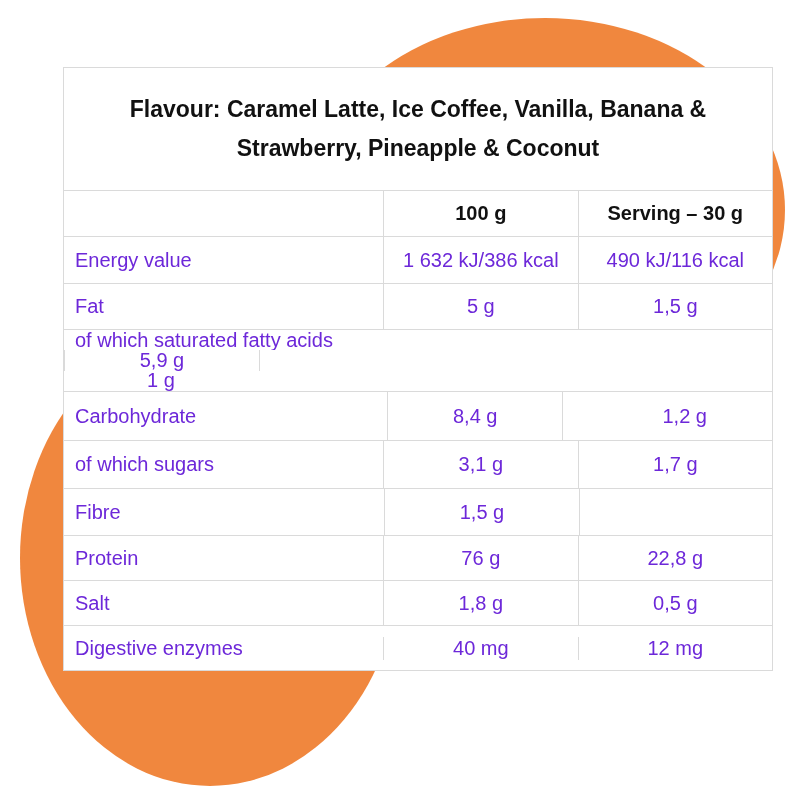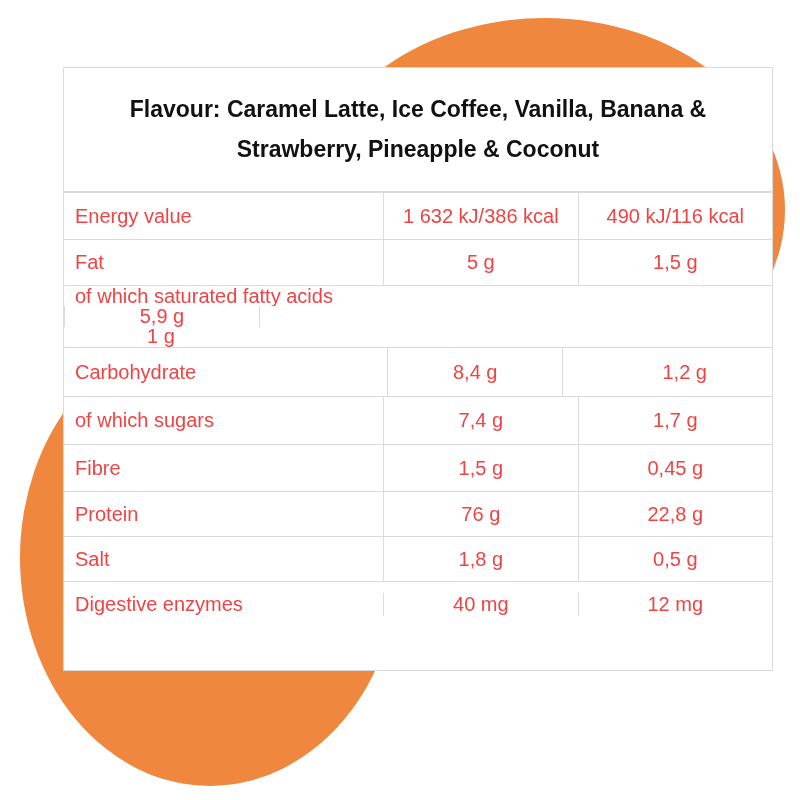--- a/index.html
+++ b/index.html
@@ -58,21 +58,21 @@
   }
   .trow {
     display: flex;
     align-items: stretch;
   }
   .trow.head { height: 45px; }
   .cell {
     display: flex;
     align-items: center;
     font-size: 20px;
-    color: #ef4444;
+    color: #6d28d9;
     overflow: hidden;
   }
   .c-label {
     width: 320px;
     padding-left: 11px;
     justify-content: flex-start;
   }
   .c-v1 {
     width: 196px;
     justify-content: center;
@@ -104,20 +104,25 @@
 
   <div class="blob blob-top"></div>
   <div class="blob blob-bottom"></div>
 
   <div class="card">
 
     <div class="flavour-header">
       <div class="title">Flavour: Caramel Latte, Ice Coffee, Vanilla, Banana &amp; Strawberry, Pineapple &amp; Coconut</div>
     </div>
 
+    <div class="trow head">
+      <div class="cell c-label"></div>
+      <div class="cell c-v1">100 g</div>
+      <div class="cell c-v2">Serving – 30 g</div>
+    </div>
 
     <div class="rows">
 
       <div class="trow">
         <div class="cell c-label">Energy value</div>
         <div class="cell c-v1">1 632 kJ/386 kcal</div>
         <div class="cell c-v2">490 kJ/116 kcal</div>
       </div>
 
       <div class="trow">
@@ -133,28 +138,27 @@
       </div>
 
       <div class="trow">
         <div class="cell c-label">Carbohydrate</div>
         <div class="cell c-v1">8,4 g</div>
         <div class="cell c-v2">1,2 g</div>
       </div>
 
       <div class="trow">
         <div class="cell c-label">of which sugars</div>
-        <div class="cell c-v1">7,4 g</div>
+        <div class="cell c-v1">3,1 g</div>
         <div class="cell c-v2">1,7 g</div>
       </div>
 
       <div class="trow">
         <div class="cell c-label">Fibre</div>
         <div class="cell c-v1">1,5 g</div>
-        <div class="cell c-v2">0,45 g</div>
       </div>
 
       <div class="trow">
         <div class="cell c-label">Protein</div>
         <div class="cell c-v1">76 g</div>
         <div class="cell c-v2">22,8 g</div>
       </div>
 
       <div class="trow">
         <div class="cell c-label">Salt</div>

